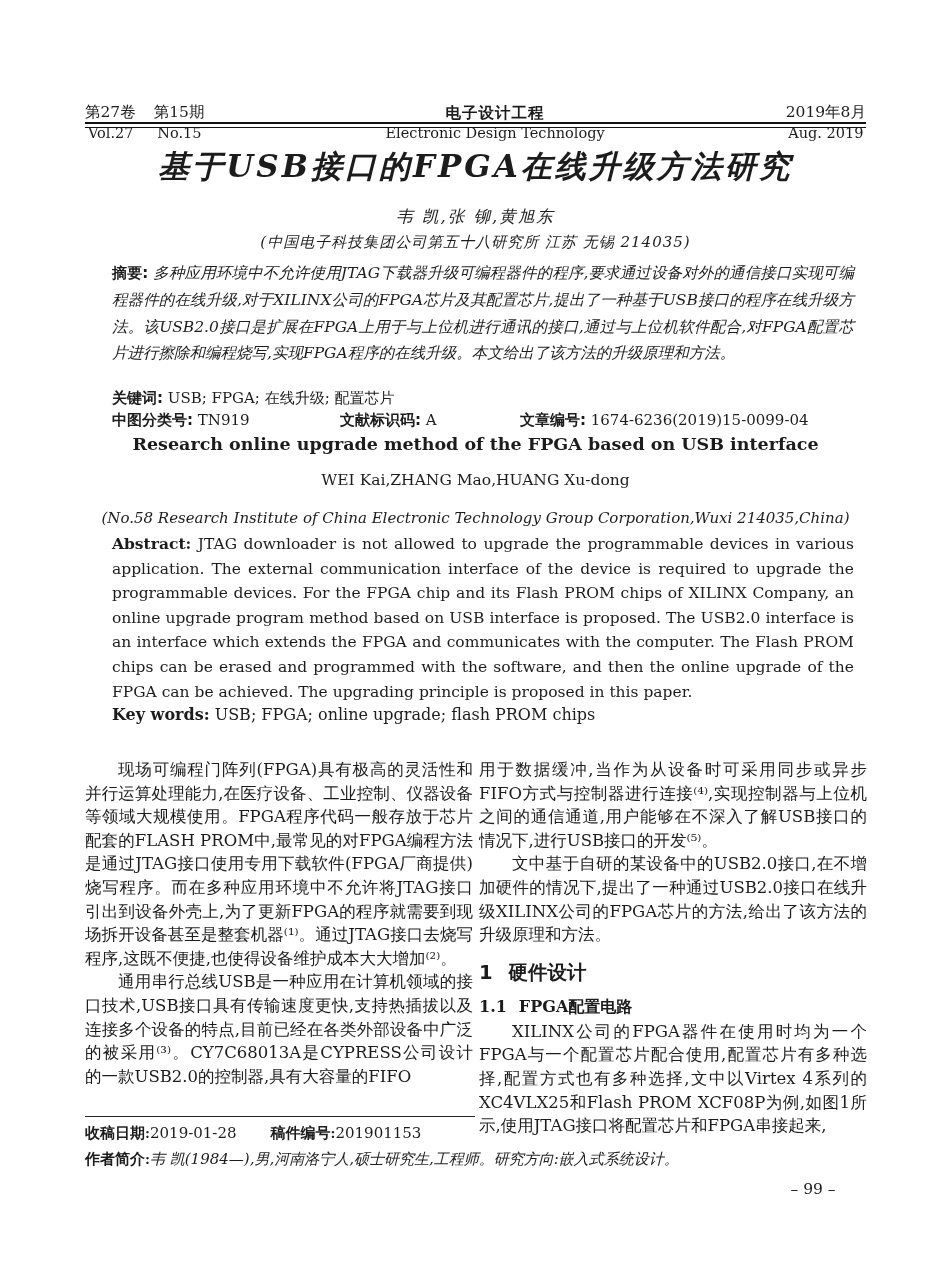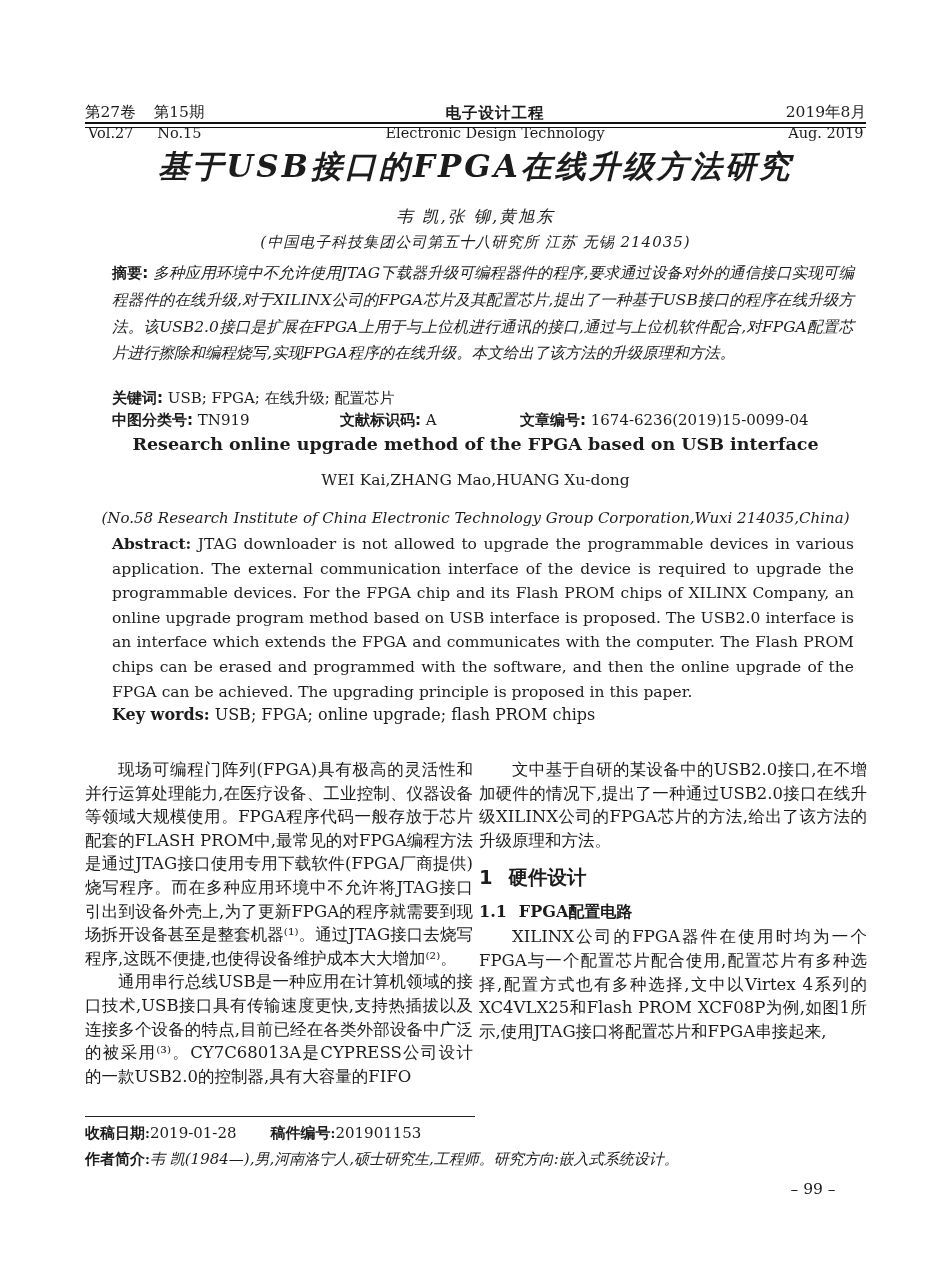--- a/index.html
+++ b/index.html
@@ -178,20 +178,21 @@
   <div class="abstract-en"><b>Abstract:</b> <span>JTAG downloader is not allowed to upgrade the programmable devices in various application. The external communication interface of the device is required to upgrade the programmable devices. For the FPGA chip and its Flash PROM chips of XILINX Company, an online upgrade program method based on USB interface is proposed. The USB2.0 interface is an interface which extends the FPGA and communicates with the computer. The Flash PROM chips can be erased and programmed with the software, and then the online upgrade of the FPGA can be achieved. The upgrading principle is proposed in this paper.</span></div>
 
   <div class="kw-en"><b>Key words:</b> <span>USB; FPGA; online upgrade; flash PROM chips</span></div>
 
   <div class="col col-left">
     <p class="indent">现场可编程门阵列(FPGA)具有极高的灵活性和并行运算处理能力,在医疗设备、工业控制、仪器设备等领域大规模使用。FPGA程序代码一般存放于芯片配套的FLASH PROM中,最常见的对FPGA编程方法是通过JTAG接口使用专用下载软件(FPGA厂商提供)烧写程序。而在多种应用环境中不允许将JTAG接口引出到设备外壳上,为了更新FPGA的程序就需要到现场拆开设备甚至是整套机器⁽¹⁾。通过JTAG接口去烧写程序,这既不便捷,也使得设备维护成本大大增加⁽²⁾。</p>
     <p class="indent">通用串行总线USB是一种应用在计算机领域的接口技术,USB接口具有传输速度更快,支持热插拔以及连接多个设备的特点,目前已经在各类外部设备中广泛的被采用⁽³⁾。CY7C68013A是CYPRESS公司设计的一款USB2.0的控制器,具有大容量的FIFO</p>
   </div>
 
   <div class="col col-right">
+    <p>用于数据缓冲,当作为从设备时可采用同步或异步FIFO方式与控制器进行连接⁽⁴⁾,实现控制器与上位机之间的通信通道,用户能够在不深入了解USB接口的情况下,进行USB接口的开发⁽⁵⁾。</p>
     <p class="indent">文中基于自研的某设备中的USB2.0接口,在不增加硬件的情况下,提出了一种通过USB2.0接口在线升级XILINX公司的FPGA芯片的方法,给出了该方法的升级原理和方法。</p>
     <p class="sec-h1"><span class="num">1</span><span>硬件设计</span></p>
     <p class="sec-h2"><span class="num">1.1</span><span>FPGA配置电路</span></p>
     <p class="indent">XILINX公司的FPGA器件在使用时均为一个FPGA与一个配置芯片配合使用,配置芯片有多种选择,配置方式也有多种选择,文中以Virtex 4系列的XC4VLX25和Flash PROM XCF08P为例,如图1所示,使用JTAG接口将配置芯片和FPGA串接起来,</p>
   </div>
 
   <div class="footnote-rule"></div>
   <div class="fn-line1"><span class="fn-label">收稿日期:</span><span>2019-01-28</span><span class="gap"></span><span class="fn-label">稿件编号:</span><span>201901153</span></div>
   <div class="fn-line2"><span class="fn-label">作者简介:</span><span>韦 凯(1984—),男,河南洛宁人,硕士研究生,工程师。研究方向:嵌入式系统设计。</span></div>
 

